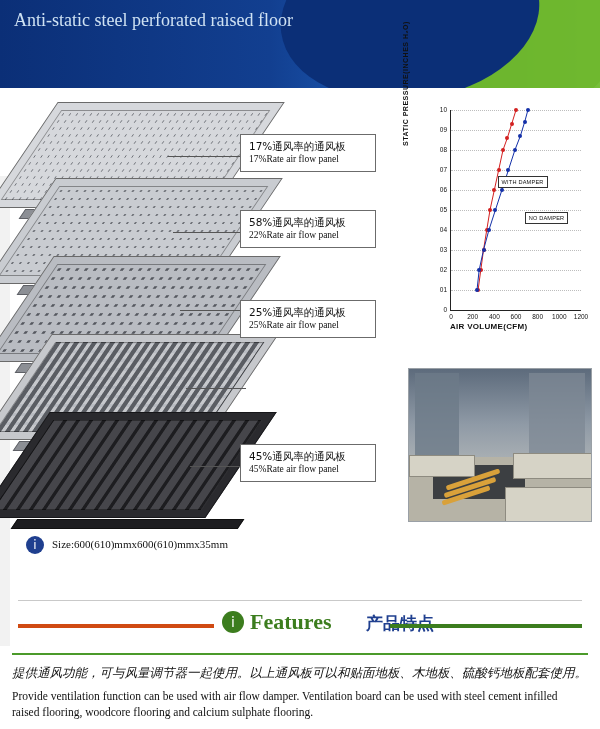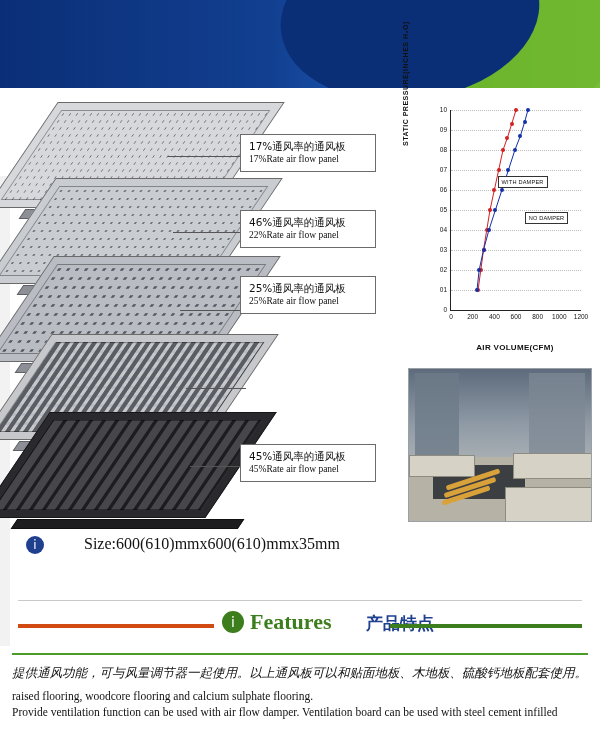--- a/index.html
+++ b/index.html
@@ -90,22 +90,22 @@
   }
   .plot{
     position:absolute;left:46px;top:4px;width:130px;height:200px;
     border-left:1px solid #222;border-bottom:1px solid #222;
     background:#fff;
   }
   .gridline{position:absolute;left:0;width:100%;height:0;border-top:1px dotted #bdbdbd;}
   .ytick{position:absolute;left:-20px;font-size:6.5px;color:#111;width:16px;text-align:right;}
   .xtick{position:absolute;top:203px;font-size:6.5px;color:#111;transform:translateX(-50%);}
   .xlabel{
-    position:absolute;left:46px;top:216px;width:130px;text-align:center;
-    font-size:8px;font-weight:bold;color:#111;letter-spacing:.3px;margin-top:21px;
+    position:absolute;left:46px;top:216px;width:130px;text-align:left;
+    font-size:8px;font-weight:bold;color:#111;letter-spacing:.3px;
   }
   .pt{position:absolute;width:4px;height:4px;border-radius:50%;transform:translate(-2px,-2px);}
   .lbl-box{position:absolute;border:1px solid #333;background:#fff;font-size:5.6px;padding:2px 3px;color:#111;letter-spacing:.2px;}
 
   
   .photo{
     position:absolute;left:408px;top:280px;width:182px;height:152px;
     background:linear-gradient(180deg,#6f7e8e 0%,#9aa6b2 35%,#b9b6a8 55%,#8d8c86 100%);
     border:1px solid #9aa0a6;overflow:hidden;
   }
@@ -119,21 +119,21 @@
   .ph-cable{position:absolute;background:#d9a13a;border-radius:2px;transform:rotate(-18deg);}
 
   
   .info{position:absolute;left:26px;top:448px;width:520px;}
   .info-row{display:flex;align-items:flex-start;}
   .badge{
     width:18px;height:18px;border-radius:50%;background:#1f3f8f;color:#fff;
     font-size:12px;line-height:18px;text-align:center;flex:0 0 18px;margin-right:8px;
     font-family:"DejaVu Sans",sans-serif;
   }
-  .size-txt{font-size:16px;color:#111;line-height:16px;font-family:"Liberation Serif",serif;margin-left:32px;}
+  .size-txt{font-size:11px;color:#111;line-height:16px;font-family:"Liberation Serif",serif;}
   .desc{margin:6px 0 0 0;font-size:11.5px;color:#111;line-height:17px;font-family:"Liberation Serif",serif;}
 
   .hr{position:absolute;left:18px;top:512px;width:564px;height:1px;background:#c9c9c9;}
 
   
   .features{position:absolute;left:0;top:520px;width:600px;height:40px;}
   .feat-bar{position:absolute;left:18px;top:16px;width:196px;height:4px;background:#d04a12;}
   .feat-bar2{position:absolute;left:390px;top:16px;width:192px;height:4px;background:#3c7d1e;}
   .feat-icon{
     position:absolute;left:222px;top:3px;width:22px;height:22px;border-radius:50%;
@@ -151,20 +151,21 @@
 
   .side-rail{position:absolute;left:0;top:88px;width:10px;height:470px;background:#f2f2f2;}
 </style>
 </head>
 <body>
 
 <div class="header">
   <div class="swoosh"></div>
   <div class="swoosh2"></div>
   <div class="titles">
+    <div class="title-en">Anti-static steel perforated raised floor</div>
   </div>
 </div>
 
 <div class="stage">
 
   <div class="side-rail"></div>
 
   <div class="panels">
 
     <div class="panel" style="left:14px;top:4px;">
@@ -207,24 +208,24 @@
     <div class="leader" style="left:172px;top:212px;width:66px;"></div>
     <div class="leader" style="left:178px;top:290px;width:60px;"></div>
     <div class="leader" style="left:182px;top:368px;width:56px;"></div>
   </div>
 
   <div class="callout" style="left:240px;top:46px;">
     <span class="cn">17%通风率的通风板</span>
     <span class="en">17%Rate air flow panel</span>
   </div>
   <div class="callout" style="left:240px;top:122px;">
-    <span class="cn">46%通风率的通风板</span>
+    <span class="cn">58%通风率的通风板</span>
     <span class="en">22%Rate air flow panel</span>
   </div>
-  <div class="callout" style="left:240px;top:188px;">
+  <div class="callout" style="left:240px;top:212px;">
     <span class="cn">25%通风率的通风板</span>
     <span class="en">25%Rate air flow panel</span>
   </div>
   <div class="callout" style="left:240px;top:356px;">
     <span class="cn">45%通风率的通风板</span>
     <span class="en">45%Rate air flow panel</span>
   </div>
 
   <div class="chart-box">
     <div class="chart-title-y">STATIC PRESSURE(INCHES H₂O)</div>
@@ -317,17 +318,17 @@
     <div class="feat-icon">i</div>
     <div class="feat-en">Features</div>
     <div class="feat-cn">产品特点</div>
     <div class="feat-bar2"></div>
   </div>
 
   <div class="green-rule"></div>
 
   <div class="bottom">
     <p class="b-cn">提供通风功能，可与风量调节器一起使用。以上通风板可以和贴面地板、木地板、硫酸钙地板配套使用。</p>
+    <p class="b-en">Provide ventilation function can be used with air flow damper. Ventilation board can be used with steel cement infilled</p>
     <p class="b-en">raised flooring, woodcore flooring and calcium sulphate flooring.</p>
-    <p class="b-en">Provide ventilation function can be used with air flow damper. Ventilation board can be used with steel cement infilled</p>
   </div>
 
 </div>
 
 </body></html>

